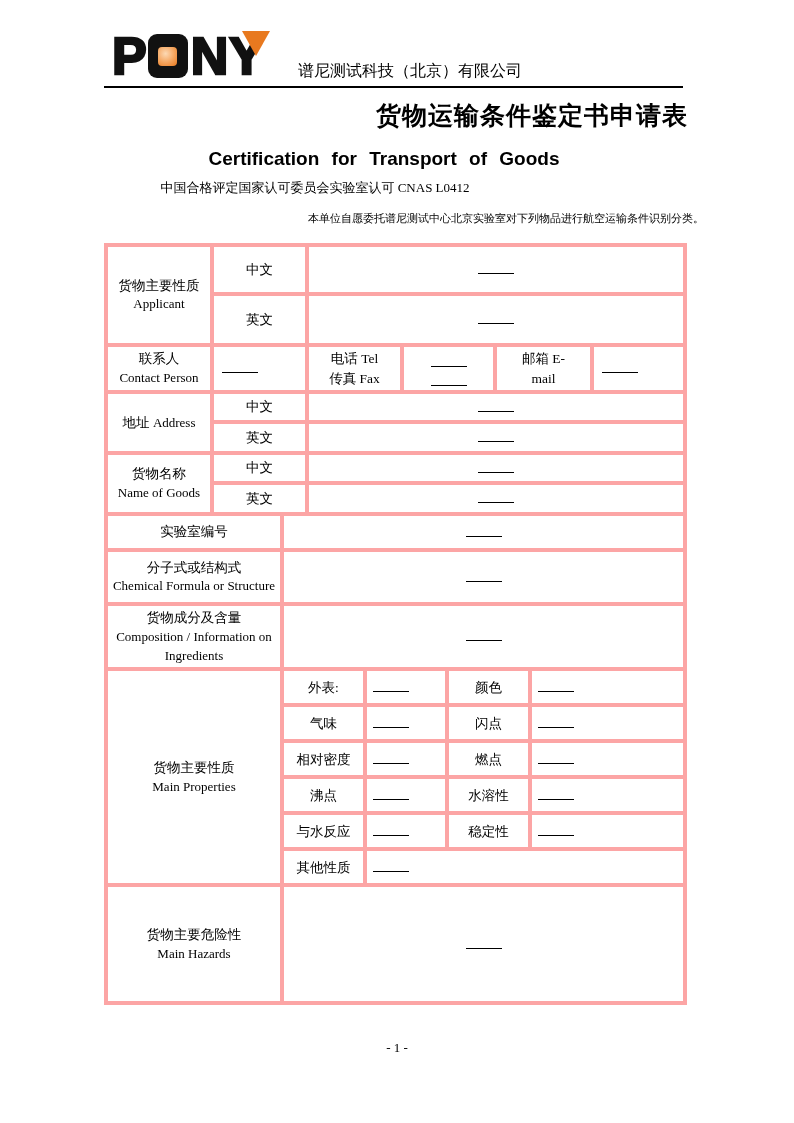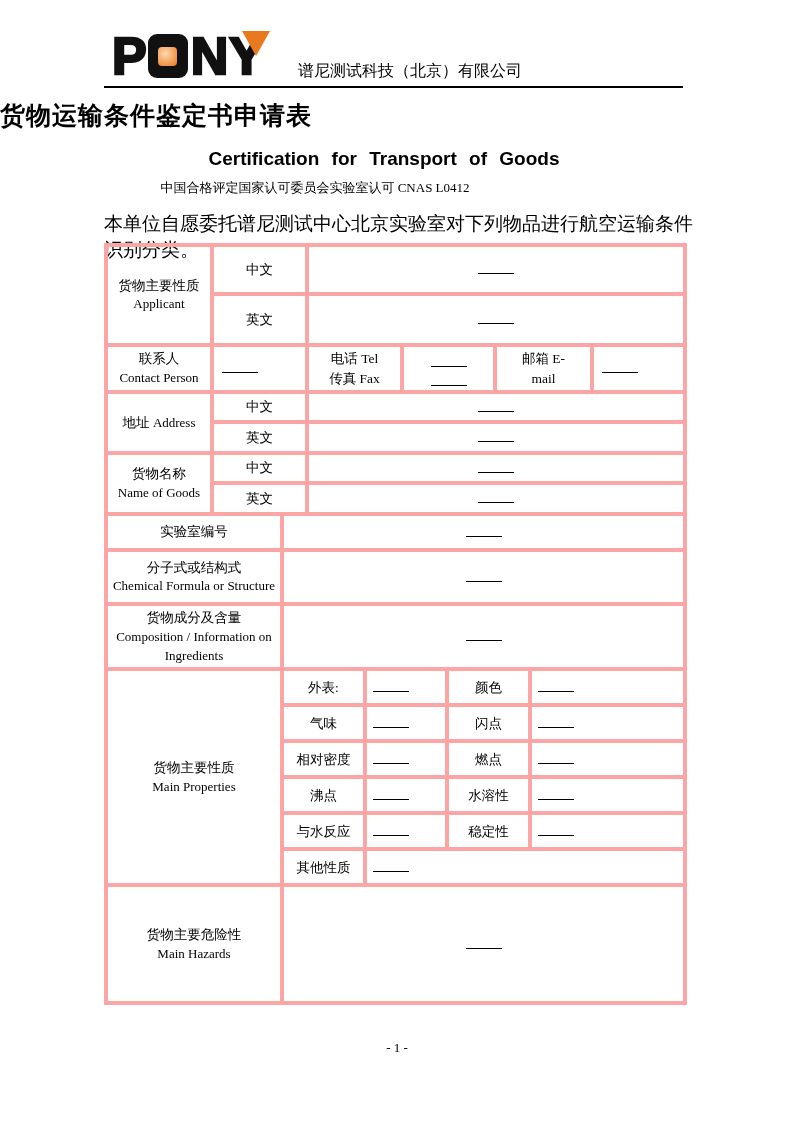--- a/index.html
+++ b/index.html
@@ -23,29 +23,29 @@
             background:radial-gradient(circle at 40% 35%, #fcd9b4 0%, #f4a35c 55%, #e8791f 100%); }
   .logo-y { position:relative; }
   .logo-tri { position:absolute; top:1px; right:-8px; width:0; height:0; z-index:2;
             border-left:14px solid transparent; border-right:14px solid transparent;
             border-top:25px solid #e8791f; }
   .company { position:absolute; left:298px; top:61px;
             font-family:"Liberation Sans", sans-serif; font-size:16px; color:#000; }
   .header-rule { position:absolute; left:104px; top:86px; width:579px;
             border-top:2px solid #000; }
   
-  .title-zh { position:absolute; left:0; top:99px; width:688px; text-align:left;
+  .title-zh { position:absolute; left:0; top:99px; width:688px; text-align:right;
             font-family:"Liberation Sans", sans-serif; font-weight:bold;
             font-size:25px; letter-spacing:1px; }
   .title-en { position:absolute; left:0; top:148px; width:768px; text-align:center;
             font-family:"Liberation Sans", sans-serif; font-weight:bold;
             font-size:19px; word-spacing:7px; }
   .cnas { position:absolute; left:0; top:179px; width:630px; text-align:center;
             font-size:13px; }
-  .intro { position:absolute; left:104px; top:211px; width:600px; font-size:19px; }
+  .intro { position:absolute; left:104px; top:211px; width:600px; font-size:11px;text-align:right; }
   
   .form-table { position:absolute; left:104px; top:243px; width:579px;
             border-collapse:collapse; table-layout:fixed;
             border:2px solid #000; }
   .form-table td { border:4px solid #fca5a5; vertical-align:middle; text-align:center;
             font-size:13.5px; line-height:1.45; padding:2px; overflow:hidden; }
   .en { font-size:13px; }
   .nowrap { white-space:nowrap; }
   .vcell { text-align:left; padding-left:13px; }
   .blank { display:inline-block; width:36px; height:15px;

